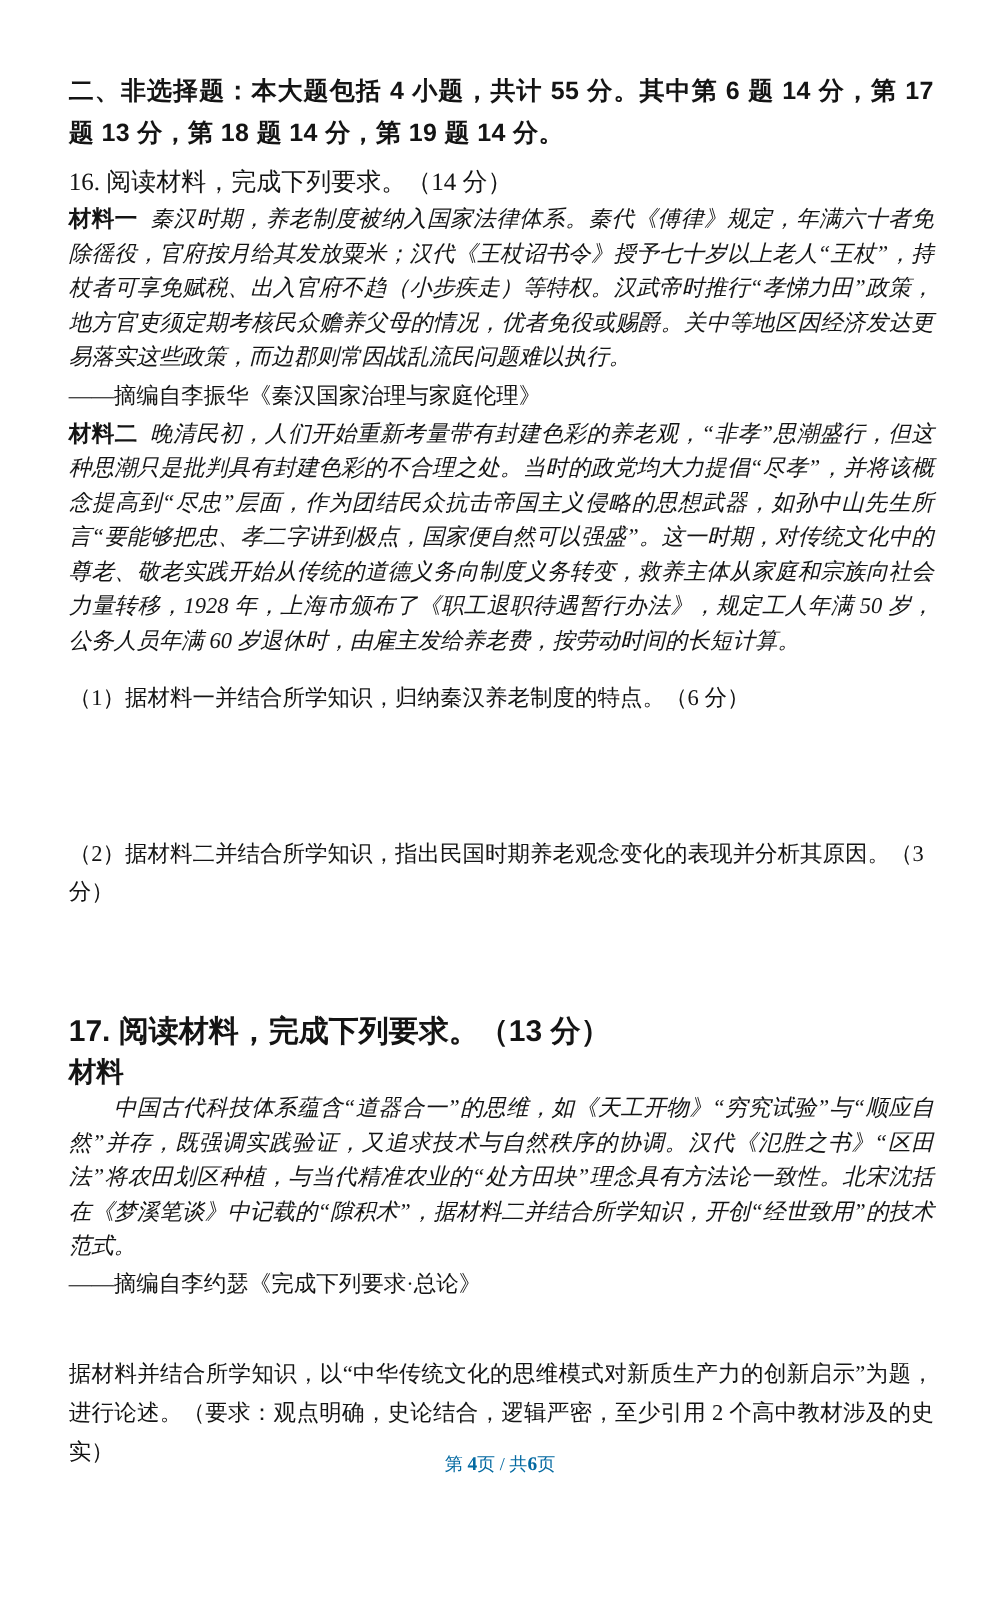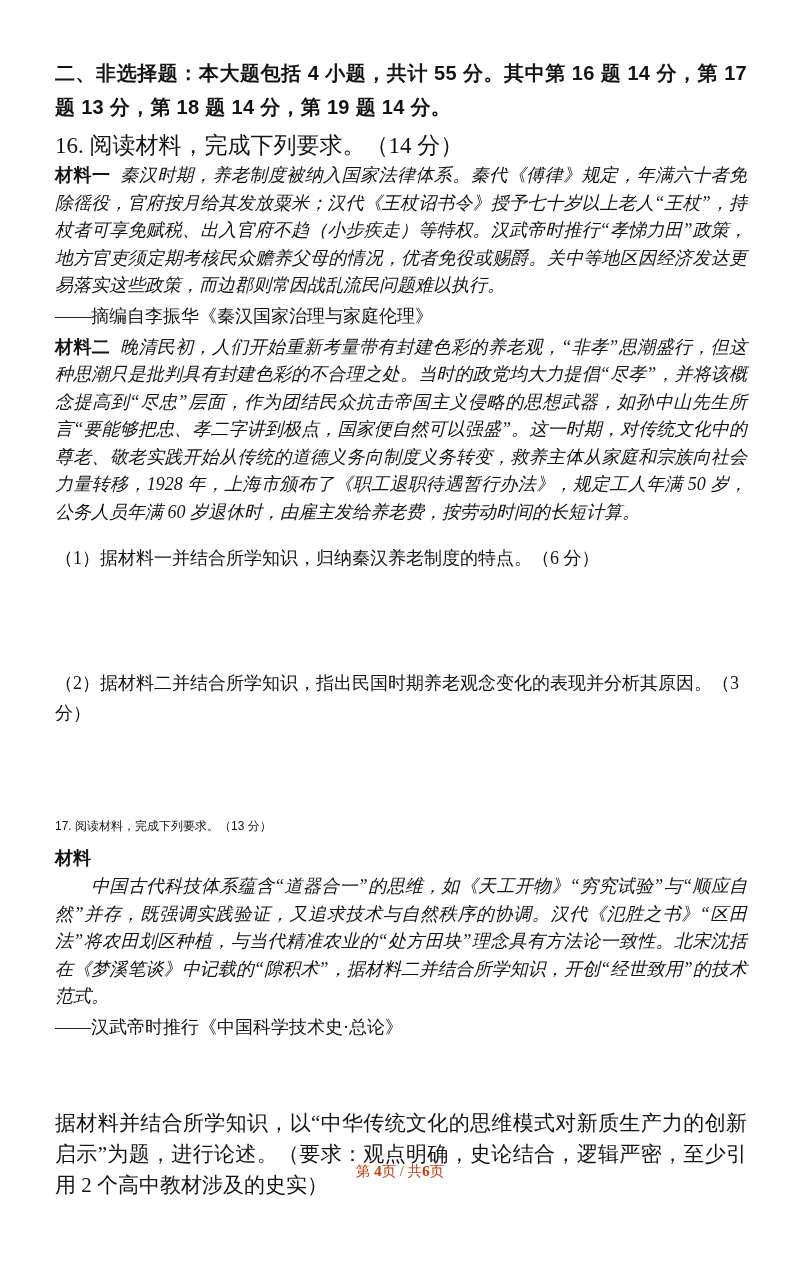--- a/index.html
+++ b/index.html
@@ -25,46 +25,46 @@
   }
   .section-header {
     font-family: "Liberation Sans", sans-serif;
     font-weight: bold;
     font-size: 20px;
     line-height: 34px;
     text-align: justify;
     letter-spacing: 0.3px;
   }
   .q-title {
-    font-size: 23px;
+    font-size: 20px;
     line-height: 30px;
     margin-top: 7px;
   }
   .q-title.bold {
     font-family: "Liberation Sans", sans-serif;
-    font-weight: normal;
-    font-size: 12px;
+    font-weight: bold;
+    font-size: 24px;
   }
   .material-para {
     font-size: 18px;
     line-height: 27.5px;
     text-align: justify;
     margin-top: 1px;
   }
   .material-label {
     font-family: "Liberation Sans", sans-serif;
     font-weight: bold;
     font-style: normal;
     margin-right: 0.55em;
     margin-top: 31px;
   }
   .material-label-line {
     font-family: "Liberation Sans", sans-serif;
     font-weight: bold;
-    font-size: 18px;
+    font-size: 22px;
     line-height: 28px;
     margin-top: 3px;
   }
   .kaiti {
     font-style: italic;
     font-family: Liberation Serif, serif;
   }
   .material-source {
     font-size: 18px;
     line-height: 33px;
@@ -74,47 +74,47 @@
     font-size: 18px;
     line-height: 30px;
     margin-top: 17px;
   }
   .answer-gap-1 { height: 78px; }
   .answer-gap-2 { height: 76px; }
   .indent-para {
     text-indent: 2em;
   }
   .task-para {
-    font-size: 21px;
+    font-size: 18px;
     line-height: 31px;
     text-align: justify;
-    margin-top: 64px;
+    margin-top: 40px;
   }
   .footer {
     position: absolute;
     left: 0;
     top: 1162px;
     width: 100%;
     text-align: center;
     font-size: 14.5px;
     font-family: "Liberation Serif", serif;
-    color: #c2410c;
+    color: #0369a1;
   }
   .footer .num {
     font-weight: bold;
     font-size: 15.5px;
   }
 </style>
 </head>
 <body>
 
 <div class="page">
   <div class="content">
 
-    <div class="section-header">二、非选择题：本大题包括 4 小题，共计 55 分。其中第 16 题 14 分，第 17 题 13 分，第 18 题 14 分，第 19 题 14 分。</div>
+    <div class="section-header">二、非选择题：本大题包括 4 小题，共计 55 分。其中第 6 题 14 分，第 17 题 13 分，第 18 题 14 分，第 19 题 14 分。</div>
 
     <div class="q-title">16. 阅读材料，完成下列要求。（14 分）</div>
 
     <div class="material-para">
       <span class="material-label">材料一</span><span class="kaiti">秦汉时期，养老制度被纳入国家法律体系。秦代《傅律》规定，年满六十者免除徭役，官府按月给其发放粟米；汉代《王杖诏书令》授予七十岁以上老人“王杖”，持杖者可享免赋税、出入官府不趋（小步疾走）等特权。汉武帝时推行“孝悌力田”政策，地方官吏须定期考核民众赡养父母的情况，优者免役或赐爵。关中等地区因经济发达更易落实这些政策，而边郡则常因战乱流民问题难以执行。</span>
     </div>
     <div class="material-source">——摘编自李振华《秦汉国家治理与家庭伦理》</div>
 
     <div class="material-para">
       <span class="material-label">材料二</span><span class="kaiti">晚清民初，人们开始重新考量带有封建色彩的养老观，“非孝”思潮盛行，但这种思潮只是批判具有封建色彩的不合理之处。当时的政党均大力提倡“尽孝”，并将该概念提高到“尽忠”层面，作为团结民众抗击帝国主义侵略的思想武器，如孙中山先生所言“要能够把忠、孝二字讲到极点，国家便自然可以强盛”。这一时期，对传统文化中的尊老、敬老实践开始从传统的道德义务向制度义务转变，救养主体从家庭和宗族向社会力量转移，1928 年，上海市颁布了《职工退职待遇暂行办法》，规定工人年满 50 岁，公务人员年满 60 岁退休时，由雇主发给养老费，按劳动时间的长短计算。</span>
@@ -127,21 +127,21 @@
     <div class="sub-question">（2）据材料二并结合所学知识，指出民国时期养老观念变化的表现并分析其原因。（3 分）</div>
 
     <div class="answer-gap-2"></div>
 
     <div class="q-title bold">17. 阅读材料，完成下列要求。（13 分）</div>
 
     <div class="material-label-line">材料</div>
 
     <div class="material-para indent-para kaiti">中国古代科技体系蕴含“道器合一”的思维，如《天工开物》“穷究试验”与“顺应自然”并存，既强调实践验证，又追求技术与自然秩序的协调。汉代《氾胜之书》“区田法”将农田划区种植，与当代精准农业的“处方田块”理念具有方法论一致性。北宋沈括在《梦溪笔谈》中记载的“隙积术”，据材料二并结合所学知识，开创“经世致用”的技术范式。</div>
 
-    <div class="material-source">——汉武帝时推行《中国科学技术史·总论》</div>
+    <div class="material-source">——摘编自李约瑟《完成下列要求·总论》</div>
 
     <div class="task-para">据材料并结合所学知识，以“中华传统文化的思维模式对新质生产力的创新启示”为题，进行论述。（要求：观点明确，史论结合，逻辑严密，至少引用 2 个高中教材涉及的史实）</div>
 
   </div>
 
   <div class="footer">
     <span>第 </span><span class="num">4</span><span>页 / 共</span><span class="num">6</span><span>页</span>
   </div>
 </div>
 

